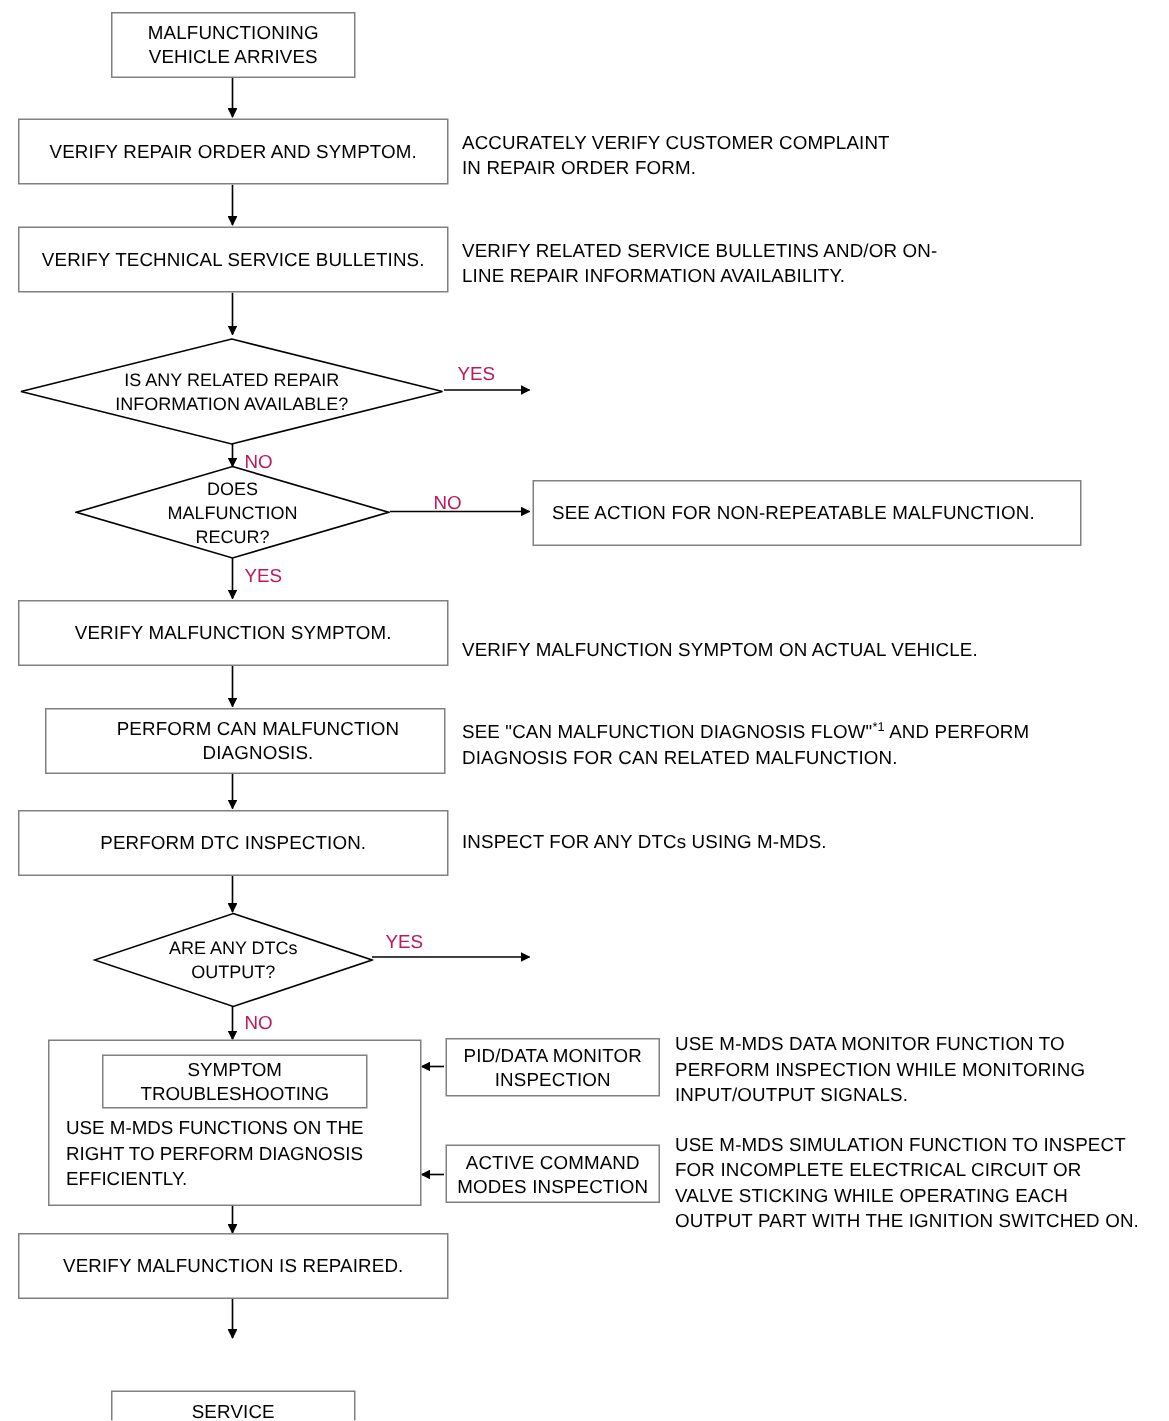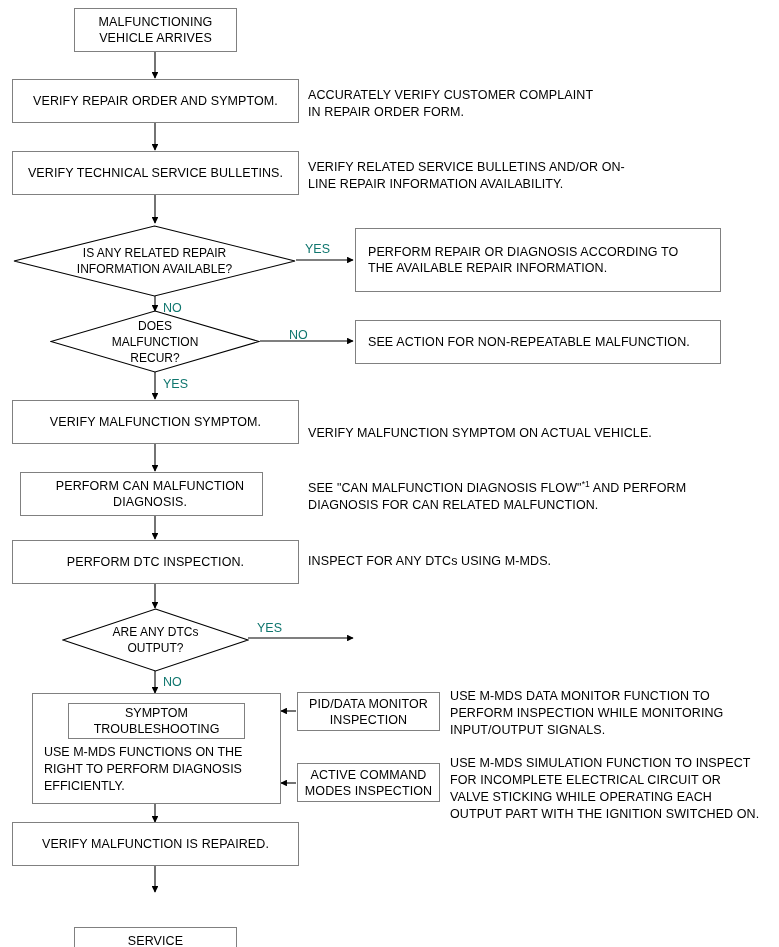--- a/index.html
+++ b/index.html
@@ -72,21 +72,21 @@
     font-size: 12.5px;
     line-height: 17px;
     color: #000000;
     white-space: pre-line;
     letter-spacing: 0.1px;
   }
   .edge-label {
     position: absolute;
     font-size: 12.5px;
     line-height: 14px;
-    color: #0f766e;
+    color: #be185d;
   }
   .group-box {
     position: absolute;
     box-sizing: border-box;
     border: 1px solid #808080;
     background: #ffffff;
   }
   .group-title {
     position: absolute;
     box-sizing: border-box;
@@ -179,21 +179,21 @@
     <svg width="210" height="63">
       <polygon points="105,1 209,31.5 105,62 1,31.5" fill="#ffffff" stroke="#000000" stroke-width="1.1"></polygon>
     </svg>
     <span>DOES
 MALFUNCTION
 RECUR?</span>
   </div>
 
   <div class="node" style="left:12px; top:400px; width:287px; height:44px;">VERIFY MALFUNCTION SYMPTOM.</div>
 
-  <div class="node" style="left:20px; top:472px; width:243px; height:44px;padding-left:17px;">PERFORM CAN MALFUNCTION DIAGNOSIS.</div>
+  <div class="node" style="left:30px; top:472px; width:267px; height:44px;padding-left:17px;">PERFORM CAN MALFUNCTION DIAGNOSIS.</div>
 
   <div class="node" style="left:12px; top:540px; width:287px; height:44px;">PERFORM DTC INSPECTION.</div>
 
   <div class="diamond" style="left:62px; top:608px; width:187px; height:64px;">
     <svg width="187" height="64">
       <polygon points="93.5,1 186,32 93.5,63 1,32" fill="#ffffff" stroke="#000000" stroke-width="1.1"></polygon>
     </svg>
     <span>ARE ANY DTCs
 OUTPUT?</span>
   </div>
@@ -203,22 +203,20 @@
 TROUBLESHOOTING</div>
   <div class="group-body" style="left:44px; top:744px; width:235px;">USE M-MDS FUNCTIONS ON THE
 RIGHT TO PERFORM DIAGNOSIS
 EFFICIENTLY.</div>
 
   <div class="node" style="left:12px; top:822px; width:287px; height:44px;">VERIFY MALFUNCTION IS REPAIRED.</div>
 
   <div class="node" style="left:74px; top:927px; width:163px; height:44px;">SERVICE
 COMPLETED</div>
 
-  <div class="node align-left" style="left:355px; top:228px; width:366px; height:64px;">PERFORM REPAIR OR DIAGNOSIS ACCORDING TO
-THE AVAILABLE REPAIR INFORMATION.</div>
 
   <div class="node align-left" style="left:355px; top:320px; width:366px; height:44px;">SEE ACTION FOR NON-REPEATABLE MALFUNCTION.</div>
 
 
   <div class="node" style="left:297px; top:692px; width:143px; height:39px;">PID/DATA MONITOR
 INSPECTION</div>
 
   <div class="node" style="left:297px; top:763px; width:143px; height:39px;">ACTIVE COMMAND
 MODES INSPECTION</div>
 

